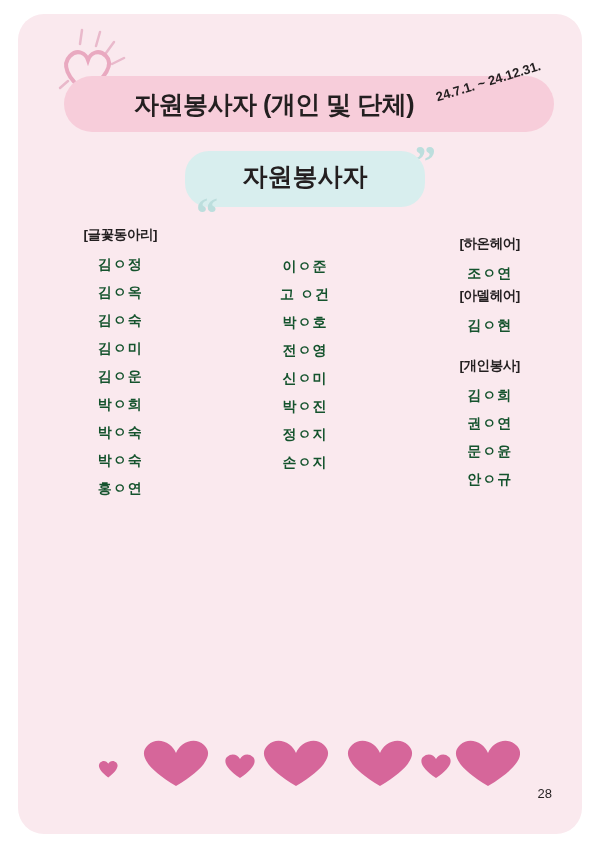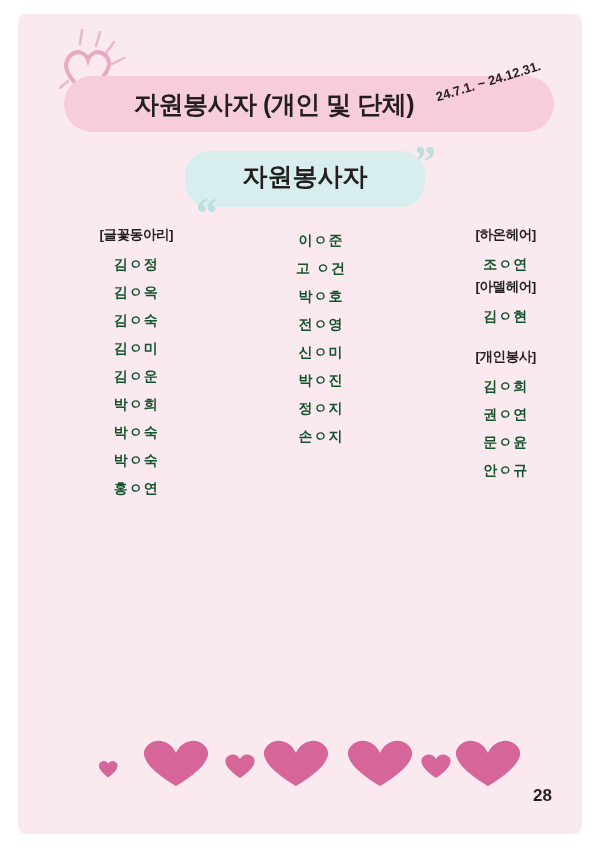--- a/index.html
+++ b/index.html
@@ -13,21 +13,21 @@
     font-family: "Liberation Sans", sans-serif;
     overflow: hidden;
   }
   .page {
     position: absolute;
     left: 18px;
     top: 14px;
     width: 564px;
     height: 820px;
     background: #fae9ee;
-    border-radius: 8px;
+    border-radius: 26px;
     overflow: hidden;
   }
 
   
   .heart-outline {
     position: absolute;
     left: 22px;
     top: 12px;
     width: 100px;
     height: 90px;
@@ -98,24 +98,25 @@
     color: #bcdedd;
     font-family: "Liberation Serif", serif;
     line-height: 1;
   }
   .quote.left  { left: 178px; top: 178px; }
   .quote.right { left: 396px; top: 126px; }
 
   
   .columns {
     position: absolute;
-    left: 16px;
+    left: 0;
     top: 212px;
     width: 564px;
     display: flex;
+    align-items: center;
   }
   .col {
     flex: 1;
     text-align: center;
   }
   .col-1 { margin-left: 10px; }
   .group-head {
     font-size: 13.5px;
     font-weight: bold;
     color: #231f20;
@@ -138,22 +139,22 @@
     top: 716px;
     width: 440px;
     height: 60px;
   }
   .hsvg { display: block; }
 
   .page-number {
     position: absolute;
     right: 30px;
     top: 772px;
-    font-size: 17px;
-    font-weight: bold;
+    font-size: 13px;
+    font-weight: normal;
     color: #231f20;
   }
 </style>
 </head>
 <body>
 
 <div class="page">
 
   <div class="heart-outline">
     <svg width="100" height="90" viewBox="0 0 100 90">

